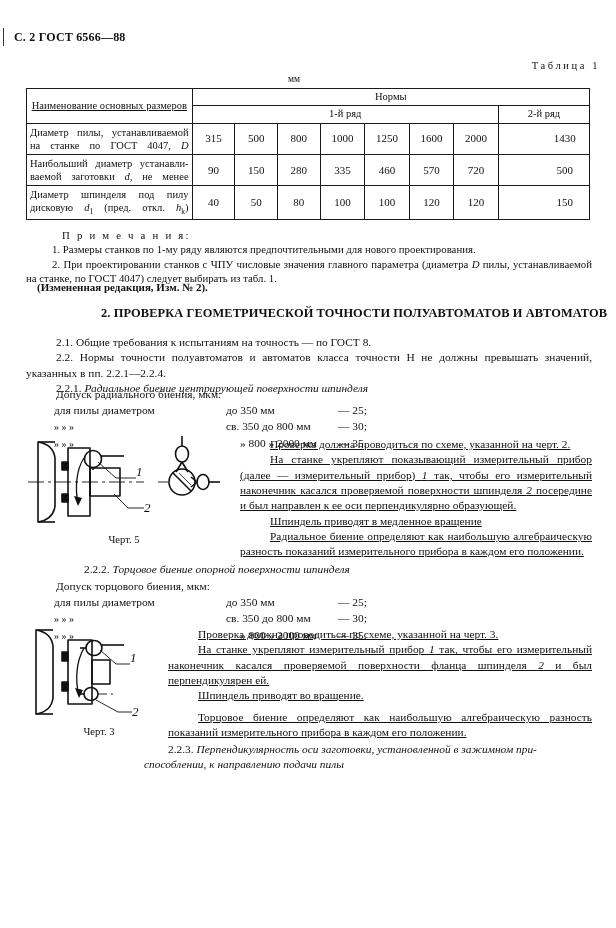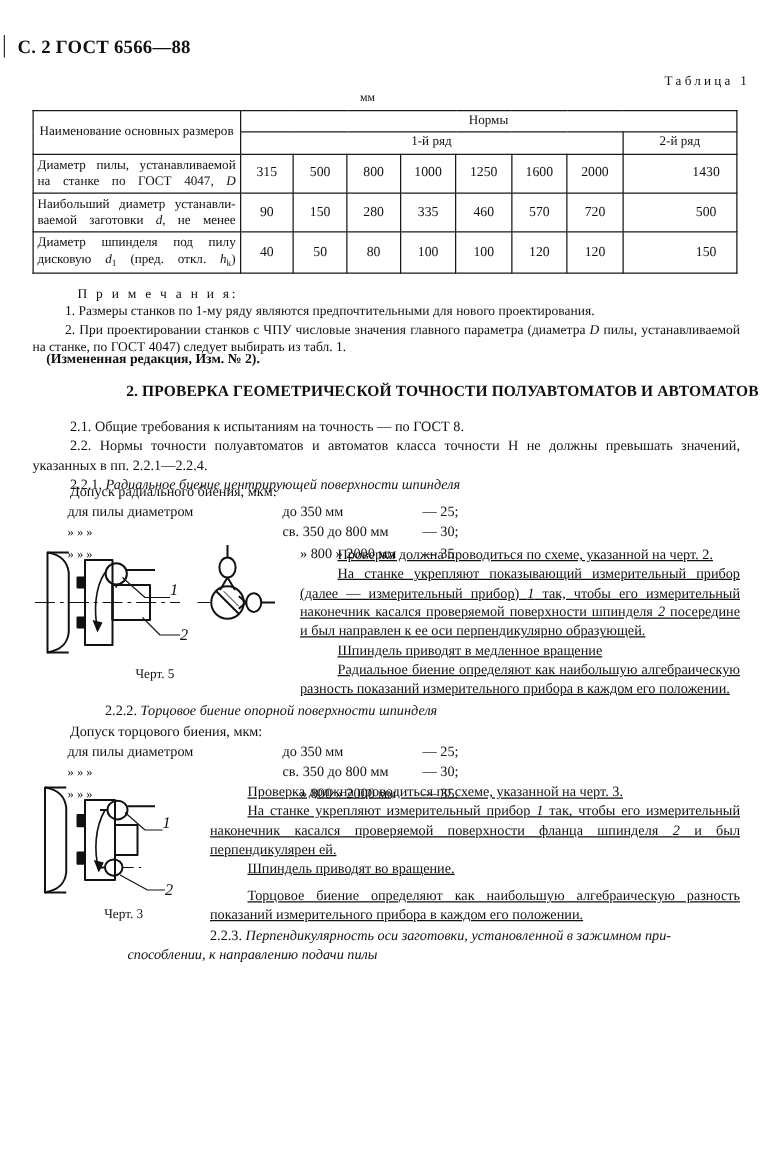--- a/index.html
+++ b/index.html
@@ -19,21 +19,21 @@
     position: absolute;
     inset: 0;
     padding: 0;
   }
   
   .runhead {
     position: absolute;
     top: 30px;
     left: 14px;
     font-weight: bold;
-    font-size: 15px;
+    font-size: 12px;
     letter-spacing: 0.2px;
     white-space: nowrap;
   }
   .left-rule {
     position: absolute;
     left: 3px;
     top: 28px;
     width: 1px;
     height: 18px;
     background: #333;
@@ -79,20 +79,21 @@
     text-align: justify;
     text-align-last: justify;
     padding: 3px 5px 3px 16px;
     line-height: 1.25;
     font-size: 10.5px;
   }
   th.namehead {
     width: 198px;
     text-align: center;
     padding: 4px 6px;
+    text-decoration: underline;
   }
   td.num {
     text-align: center;
     width: 45px;
     font-size: 11px;
     padding: 6px 2px;
   }
   td.num.last { width: 52px; padding-left: 45px; }
   .hdr-norm { padding: 3px 0; }
   .hdr-row { padding: 3px 0; }
@@ -392,16 +393,16 @@
     <p class="ind"><span>На станке укрепляют измерительный прибор </span><span class="it">1</span><span> так, чтобы его измерительный наконечник касался проверяемой поверхности фланца шпинделя </span><span class="it">2</span><span> и был перпендикулярен ей.</span></p>
     <p class="ind nojust">Шпиндель приводят во вращение.</p>
   </div>
 
   <div class="wrap-text" style="top:710px; left:168px; width:424px;">
     <p class="ind">Торцовое биение определяют как наибольшую алгебраическую разность показаний измерительного прибора в каждом его положении.</p>
   </div>
 
   <div class="body-text" style="top:742px;">
     <p style="text-indent:0;margin-left:142px;" class="nojust"><span>2.2.3. </span><span class="it">Перпендикулярность оси заготовки, установленной в зажимном при-</span></p>
-    <p style="text-indent:0;margin-left:76px;" class="nojust it">способлении, к направлению подачи пилы</p>
+    <p style="text-indent:0;margin-left:118px;" class="nojust it">способлении, к направлению подачи пилы</p>
   </div>
 
 </div>
 
 </body></html>

